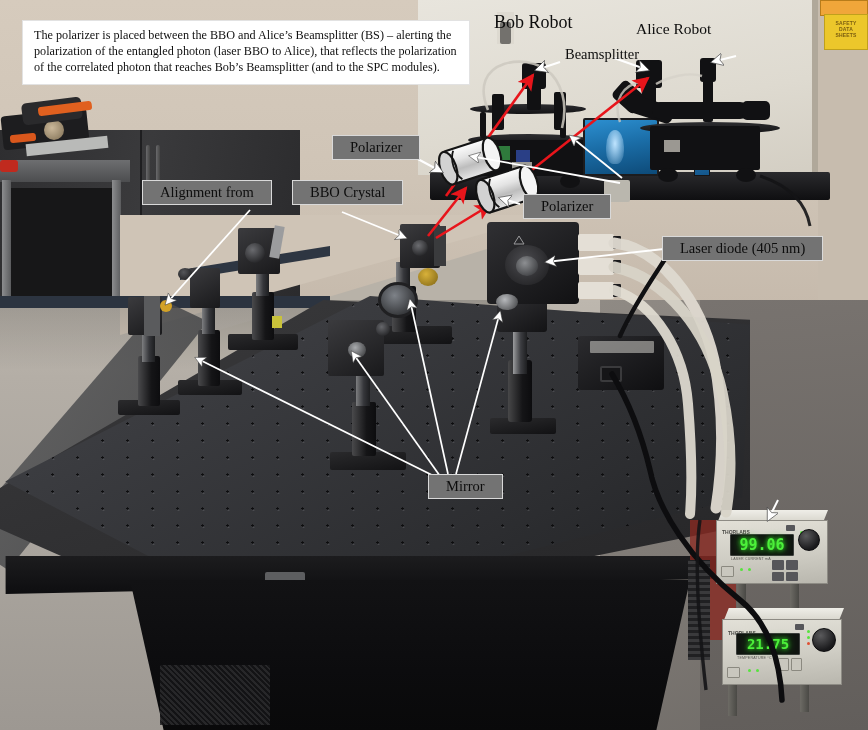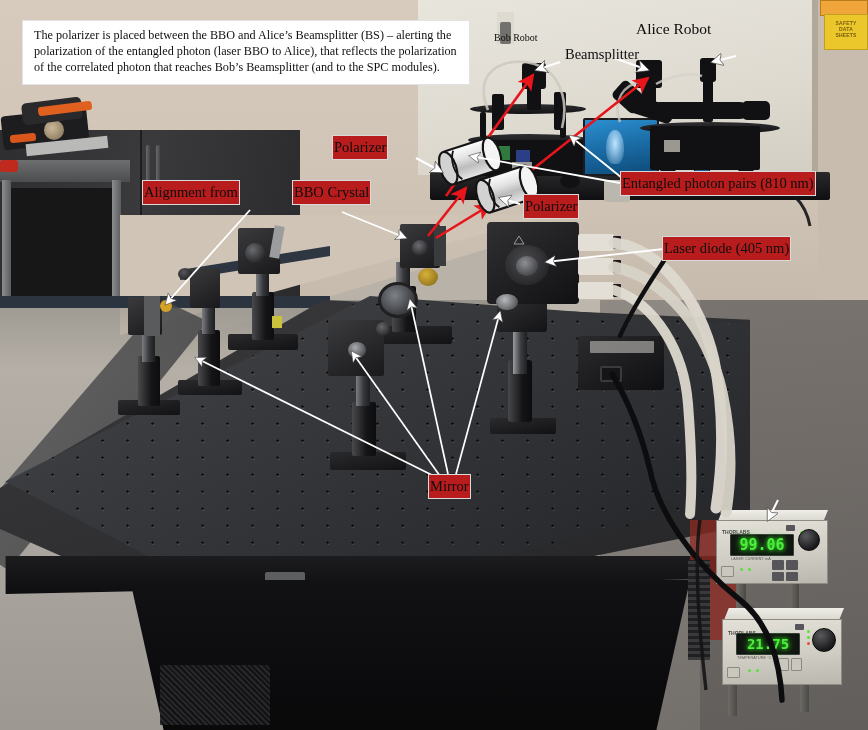--- a/index.html
+++ b/index.html
@@ -198,23 +198,23 @@
               font-family:"Liberation Sans",sans-serif; }
   .inst-leg { position:absolute; background:linear-gradient(90deg,#6d6b65,#4a4945); }
   .redbox { left:690px; top:520px; width:46px; height:120px; background:#8e2a22; opacity:.75;}
   .redbox2{ left:688px; top:560px; width:22px; height:100px;
             background:repeating-linear-gradient(0deg,#3a3a3c 0 3px,#202022 3px 6px); }
 
   
   svg.ov { position:absolute; left:0; top:0; width:868px; height:730px; overflow:visible; }
 
   
-  .lbl { position:absolute; background:#b91c1c; border:1px solid #d9d9d9;
+  .lbl { position:absolute; background:#737373; border:1px solid #d9d9d9;
          font-family:"Liberation Serif", serif; color:#0d0d0d;
-         line-height:1.18; padding:3px 1px; }
+         line-height:1.18; padding:3px 17px; }
   .lbl.plain { background:transparent; border:none; padding:0; }
   .note { position:absolute; background:#fff; border:1px solid #e2e2e2;
           padding:7px 11px 8px 11px; font-size:12.2px; line-height:1.30;
           color:#101010; font-family:"Liberation Serif", serif; }
 </style>
 </head>
 <body>
 
 <div id="stage">
 
@@ -504,30 +504,29 @@
     <line x1="438" y1="478" x2="196" y2="358" stroke="#ffffff" stroke-width="1.7" marker-end="url(#whArrow)"></line>
     <line x1="440" y1="476" x2="352" y2="352" stroke="#ffffff" stroke-width="1.7" marker-end="url(#whArrow)"></line>
     <line x1="448" y1="474" x2="410" y2="300" stroke="#ffffff" stroke-width="1.7" marker-end="url(#whArrow)"></line>
     <line x1="456" y1="474" x2="500" y2="312" stroke="#ffffff" stroke-width="1.7" marker-end="url(#whArrow)"></line>
 
     <line x1="778" y1="500" x2="768" y2="520" stroke="#ffffff" stroke-width="2" marker-end="url(#whArrow)"></line>
   </svg>
 
   <div class="note" style="left:22px;top:20px;width:448px;">The polarizer is placed between the BBO and Alice’s Beamsplitter (BS) – alerting the polarization of the entangled photon (laser BBO to Alice), that reflects the polarization of the correlated photon that reaches Bob’s Beamsplitter (and to the SPC modules).</div>
 
-  <div class="lbl plain" style="left:494px;top:32px;font-size:10px;">Bob Robot</div>
+  <div class="lbl plain" style="left:494px;top:12px;font-size:18px;">Bob Robot</div>
   <div class="lbl plain" style="left:636px;top:20px;font-size:15.5px;">Alice Robot</div>
   <div class="lbl plain" style="left:565px;top:46px;font-size:14.5px;">Beamsplitter</div>
 
 
   <div class="lbl" style="left:332px;top:135px;font-size:14.5px;">Polarizer</div>
   <div class="lbl" style="left:523px;top:194px;font-size:14.5px;">Polarizer</div>
 
   <div class="lbl" style="left:142px;top:180px;font-size:14.5px;">Alignment from</div>
   <div class="lbl" style="left:292px;top:180px;font-size:14.5px;">BBO Crystal</div>
 
-  <div class="lbl" style="left:620px;top:171px;font-size:14.5px;">Entangled photon pairs (810 nm)</div>
   <div class="lbl" style="left:662px;top:236px;font-size:14.5px;">Laser diode (405 nm)</div>
 
   <div class="lbl" style="left:428px;top:474px;font-size:14.5px;">Mirror</div>
 
 
 </div>
 
 </body></html>

